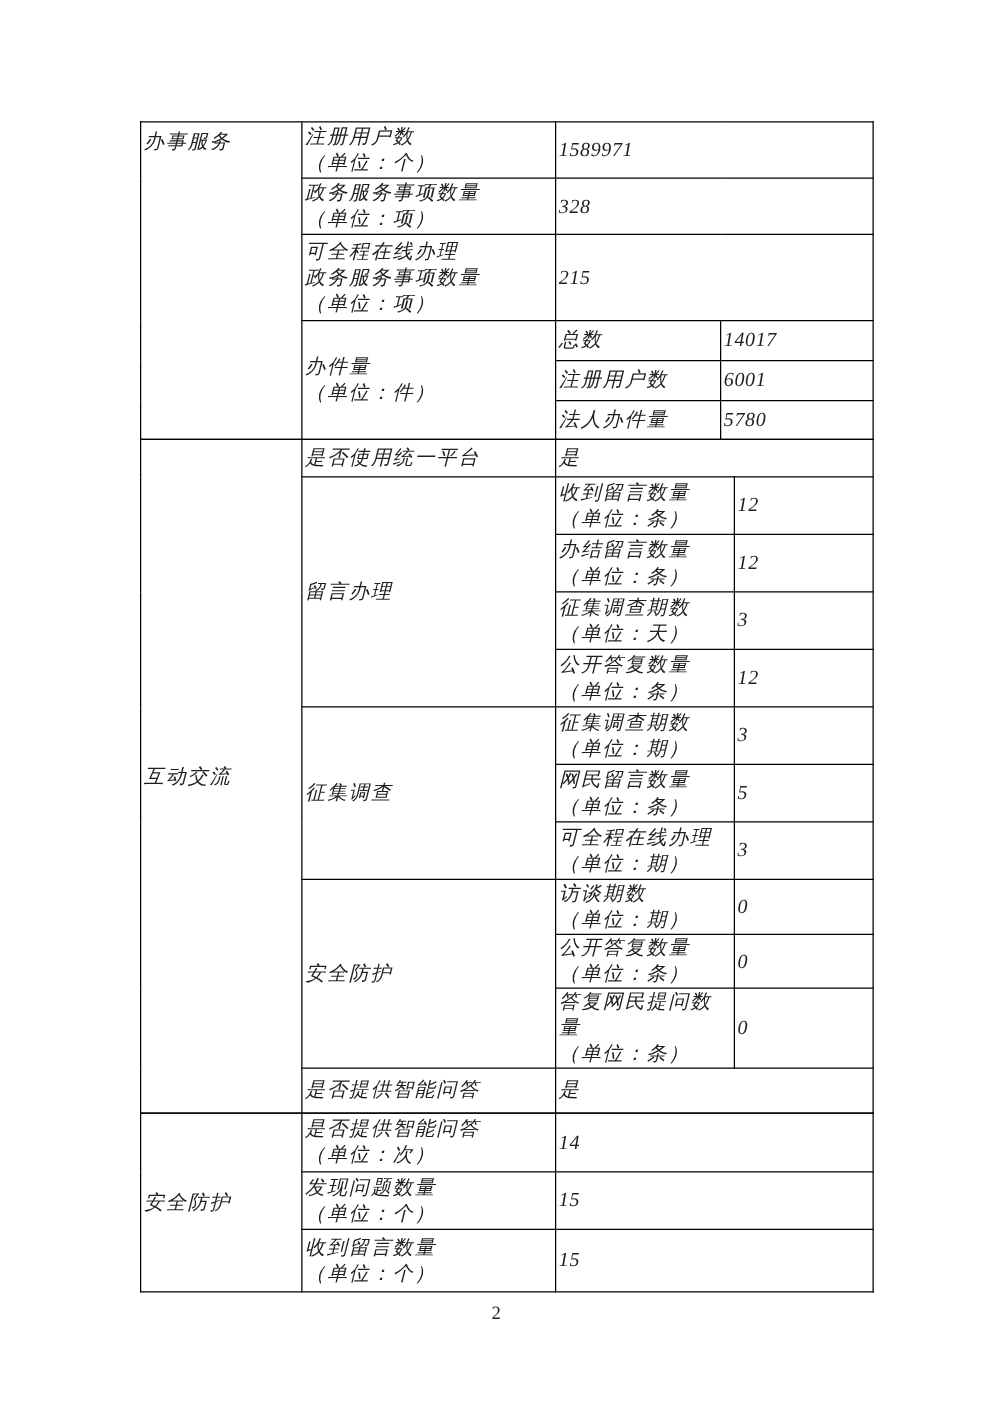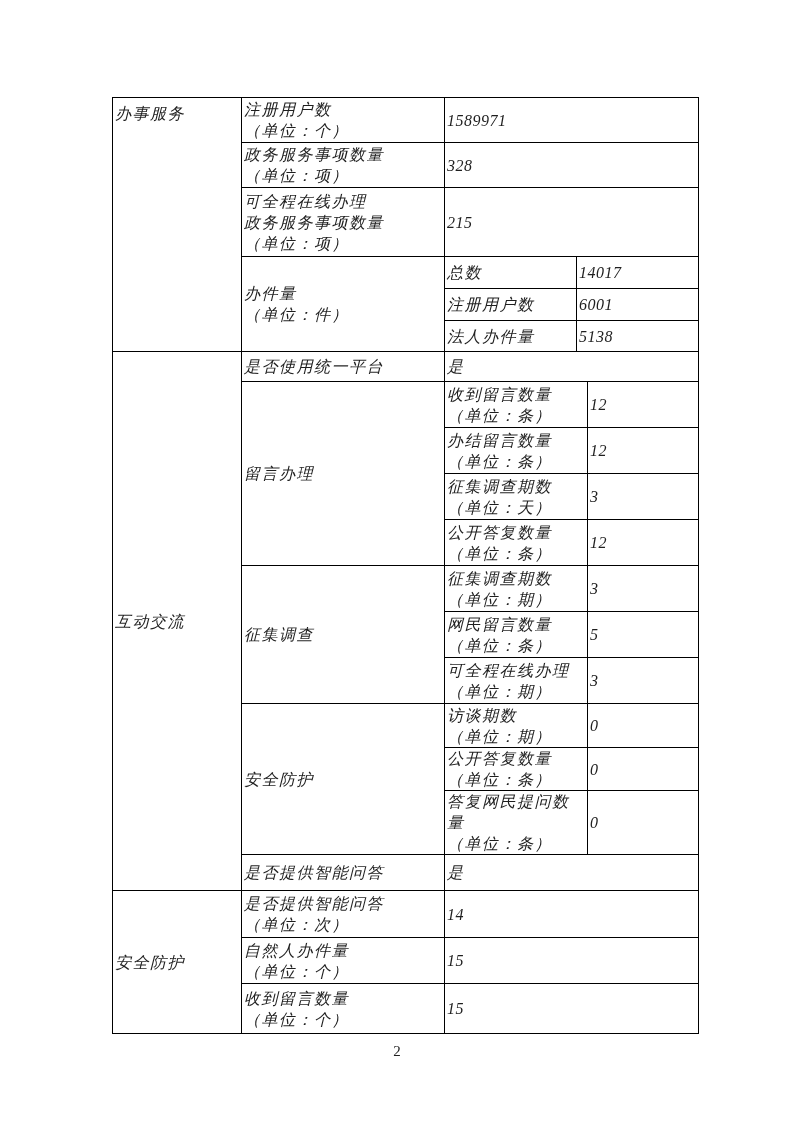--- a/index.html
+++ b/index.html
@@ -75,21 +75,21 @@
 （单位：件）</td>
         <td class="c-sub">总数</td>
         <td class="c-val">14017</td>
       </tr>
       <tr style="height:32px">
         <td class="c-sub">注册用户数</td>
         <td class="c-val">6001</td>
       </tr>
       <tr style="height:31px">
         <td class="c-sub">法人办件量</td>
-        <td class="c-val">5138</td>
+        <td class="c-val">5780</td>
       </tr>
     </tbody>
       </table>
 
     <table class="t2">
       <colgroup>
         <col style="width:129px">
           <col style="width:203px">
           <col style="width:143px">
           <col style="width:111px">
@@ -167,21 +167,21 @@
           <col style="width:254px">
       </colgroup>
       <tbody>
           <tr style="height:47px">
         <td class="c-group" rowspan="3">安全防护</td>
         <td class="c-label">是否提供智能问答
 （单位：次）</td>
         <td class="c-val">14</td>
       </tr>
       <tr style="height:46px">
-        <td class="c-label">自然人办件量
+        <td class="c-label">发现问题数量
 （单位：个）</td>
         <td class="c-val">15</td>
       </tr>
       <tr style="height:50px">
         <td class="c-label">收到留言数量
 （单位：个）</td>
         <td class="c-val">15</td>
       </tr>
     </tbody>
       </table>

